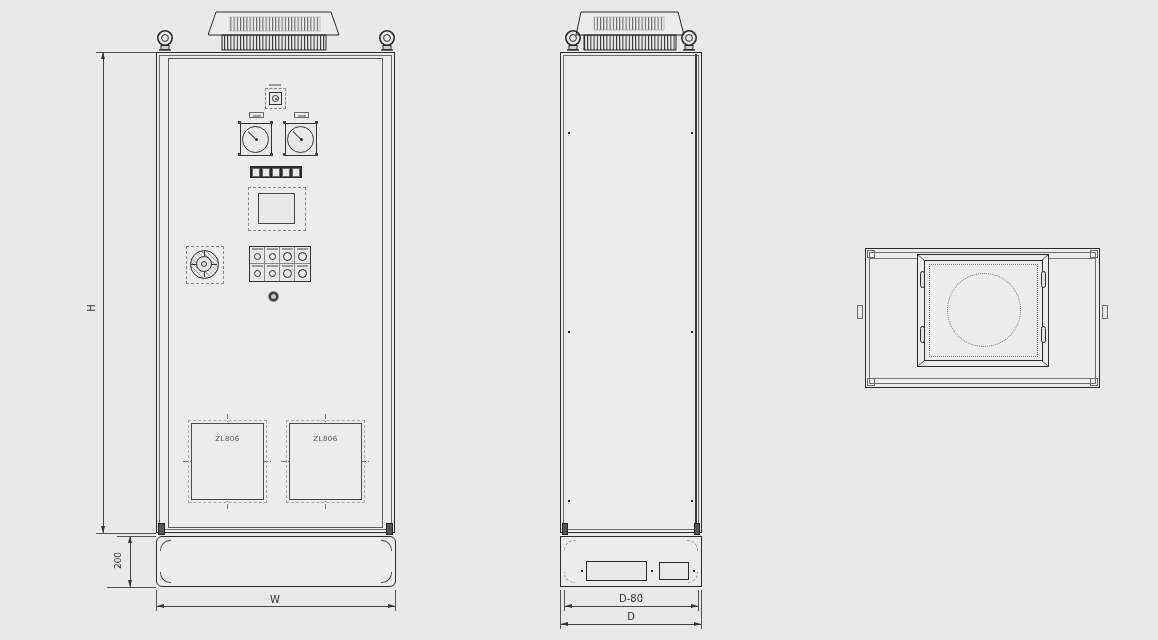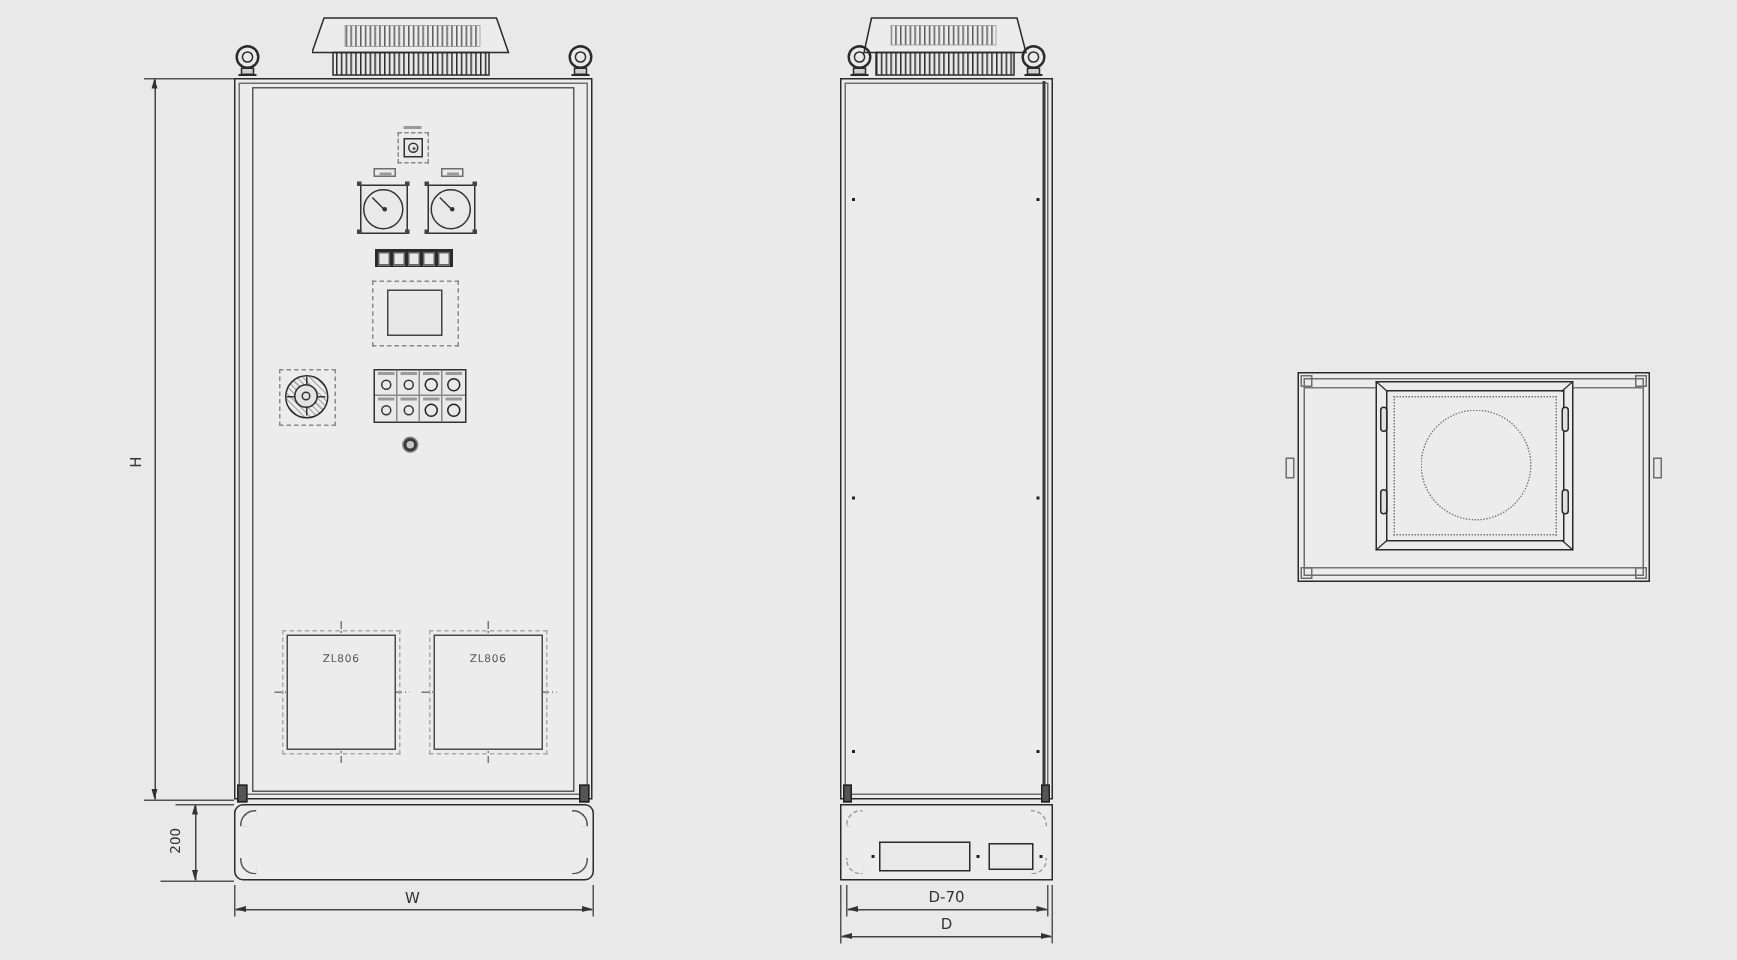--- a/index.html
+++ b/index.html
@@ -250,21 +250,21 @@
     <div class="a plate" style="left:647px;top:562px;width:30px;height:18px;"></div>
     <div class="a dot" style="left:569px;top:570px;"></div>
     <div class="a dot" style="left:639px;top:570px;"></div>
     <div class="a dot" style="left:681px;top:570px;"></div>
 
     <div class="a ln" style="left:552px;top:590px;width:1px;height:21px;"></div>
     <div class="a ln" style="left:686px;top:590px;width:1px;height:21px;"></div>
     <div class="a dimln" style="left:553px;top:606px;width:133px;height:1px;"></div>
     <div class="a arr arr-lf" style="left:553px;top:604px;"></div>
     <div class="a arr arr-rt" style="left:679px;top:604px;"></div>
-    <div class="a dim-label" style="left:594px;top:594px;width:50px;text-align:center;">D-70</div>
+    <div class="a dim-label" style="left:594px;top:594px;width:50px;text-align:center;">D-80</div>
 
     <div class="a ln" style="left:548px;top:590px;width:1px;height:39px;"></div>
     <div class="a ln" style="left:689px;top:590px;width:1px;height:39px;"></div>
     <div class="a dimln" style="left:549px;top:624px;width:140px;height:1px;"></div>
     <div class="a arr arr-lf" style="left:549px;top:622px;"></div>
     <div class="a arr arr-rt" style="left:682px;top:622px;"></div>
     <div class="a dim-label" style="left:604px;top:612px;width:30px;text-align:center;">D</div>
   </div>
 
   <div>

